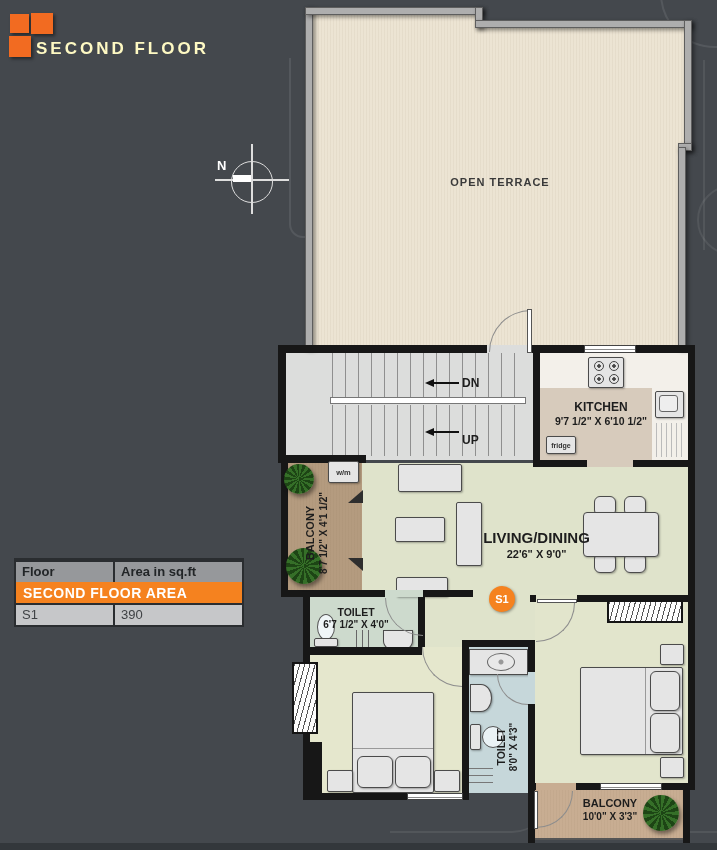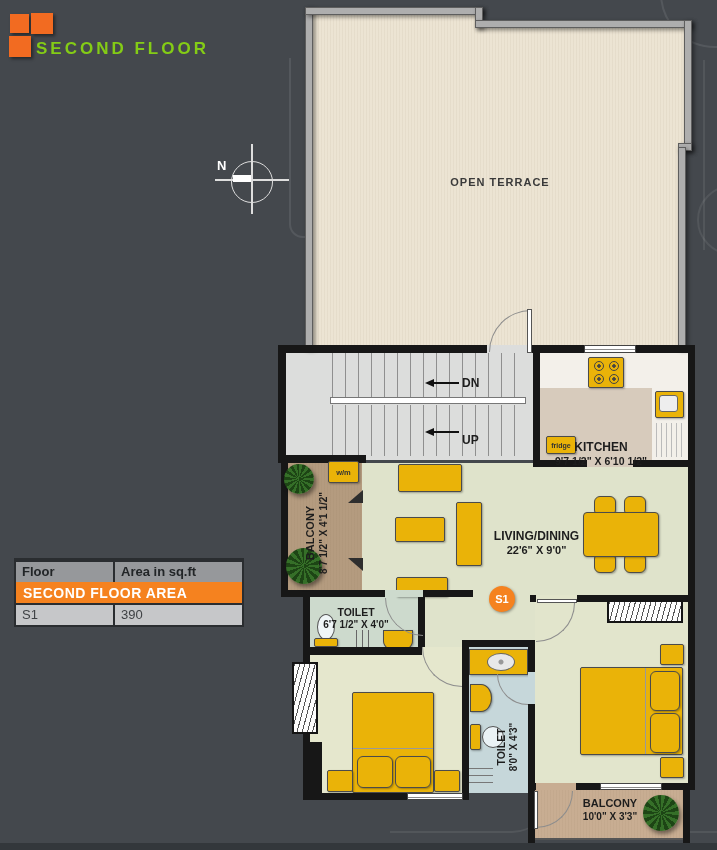--- a/index.html
+++ b/index.html
@@ -4,21 +4,21 @@
 <style>
   html,body{margin:0;padding:0;background:#2f3236;}
   #canvas{position:relative;width:717px;height:850px;overflow:hidden;background:#44484d;
           font-family:"Liberation Sans",sans-serif;}
   .abs{position:absolute;box-sizing:border-box;}
   
   .gwall{background:#aeaeae;border:1px solid #5e5e5e;box-shadow:2px 2px 4px rgba(0,0,0,.45);z-index:2;}
   
   .bwall{background:#171717;z-index:3;}
   .patch{z-index:4;}
-  .furn{background:#eab308;border:1px solid #4b4b4b;box-shadow:1px 1px 2px rgba(0,0,0,.3);border-radius:2px;z-index:2;}
+  .furn{background:#e5e5e5;border:1px solid #4b4b4b;box-shadow:1px 1px 2px rgba(0,0,0,.3);border-radius:2px;z-index:2;}
   .lbl{font-weight:bold;color:#1d1d1d;text-align:center;line-height:1.25;z-index:5;}
   .hatch{background-color:#fdfdfd;background-image:repeating-linear-gradient(105deg,#555 0 1px,transparent 1px 5px);border:2px solid #141414;z-index:4;}
   .arc{border:1.6px solid #8d8d8d;background:transparent;z-index:4;}
   .leaf{background:#fff;border:1px solid #555;z-index:4;}
   .plant{border-radius:50%;background:repeating-conic-gradient(#356f28 0 14deg,#1d4515 14deg 28deg);box-shadow:2px 3px 4px rgba(0,0,0,.45);z-index:4;}
   .faintline{z-index:0;}
   .white-window{background:linear-gradient(to bottom,#fff 0 3px,#8a8a8a 3px 4px,#fff 4px 100%);border:1px solid #444;z-index:4;}
   .steps{background-image:repeating-linear-gradient(90deg,#8f8f8f 0 1px,transparent 1px 13px);z-index:2;}
   .arrowline{height:2px;background:#111;z-index:5;}
   .arrowhead{width:0;height:0;border-top:4px solid transparent;border-bottom:4px solid transparent;border-right:9px solid #111;z-index:5;}
@@ -37,21 +37,21 @@
   <div class="abs faintline" style="left:703px;top:60px;width:0;height:190px;border-left:2px solid rgba(255,255,255,.08);"></div>
   <div class="abs faintline" style="left:660px;top:-62px;width:110px;height:110px;border:2px solid rgba(255,255,255,.09);border-radius:50%;"></div>
   <div class="abs faintline" style="left:697px;top:185px;width:70px;height:70px;border:2px solid rgba(255,255,255,.08);border-radius:50%;"></div>
   <div class="abs faintline" style="left:545px;top:831px;width:172px;height:0;border-top:2px solid rgba(255,255,255,.08);"></div>
   <div class="abs faintline" style="left:390px;top:795px;width:160px;height:38px;border-bottom:2px solid rgba(255,255,255,.08);border-bottom-right-radius:60px;"></div>
   <div class="abs" style="left:0;top:843px;width:717px;height:7px;background:#33373b;z-index:6;"></div>
 
   <div class="abs" style="left:10px;top:14px;width:19px;height:19px;background:#f26b21;box-shadow:2px 2px 3px rgba(0,0,0,.45);z-index:5;"></div>
   <div class="abs" style="left:31px;top:13px;width:22px;height:21px;background:#f26b21;box-shadow:2px 2px 3px rgba(0,0,0,.45);z-index:5;"></div>
   <div class="abs" style="left:9px;top:36px;width:22px;height:21px;background:#f26b21;box-shadow:2px 2px 3px rgba(0,0,0,.45);z-index:5;"></div>
-  <div class="abs" style="left:36px;top:39px;font-weight:bold;font-size:17px;letter-spacing:3px;color:#84cc16;z-index:5;">SECOND FLOOR</div>
+  <div class="abs" style="left:36px;top:39px;font-weight:bold;font-size:17px;letter-spacing:3px;color:#fef9c3;z-index:5;">SECOND FLOOR</div>
 
   <div class="abs" style="left:205px;top:140px;width:90px;height:80px;z-index:5;">
     <div class="abs" style="left:26px;top:21px;width:42px;height:42px;border:1.5px solid #dedede;border-radius:50%;"></div>
     <div class="abs" style="left:46px;top:4px;width:1.5px;height:70px;background:#dedede;"></div>
     <div class="abs" style="left:10px;top:39px;width:74px;height:1.5px;background:#dedede;"></div>
     <div class="abs" style="left:28px;top:35px;width:18px;height:7px;background:#ffffff;"></div>
     <div class="abs" style="left:12px;top:18px;font-weight:bold;font-size:13px;color:#ffffff;">N</div>
   </div>
 
   <div class="abs floor terrace-tex" style="left:312px;top:24px;width:372px;height:322px;background-color:#ece4d3;"></div>
@@ -129,21 +129,21 @@
     <span class="burner"></span>
       <span class="burner"></span>
   </div>
   <div class="abs furn" style="left:655px;top:391px;width:29px;height:27px;"></div>
   <div class="abs" style="left:659px;top:395px;width:19px;height:17px;border:1px solid #666;border-radius:3px;background:#eee;z-index:3;"></div>
   <div class="abs" style="left:656px;top:423px;width:28px;height:34px;background-image:repeating-linear-gradient(90deg,#bbb 0 1px,transparent 1px 5px);z-index:2;"></div>
   <div class="abs furn" style="left:546px;top:436px;width:30px;height:18px;display:flex;align-items:center;justify-content:center;">
     <span style="font-size:7px;font-weight:bold;color:#333;">fridge</span>
   </div>
   <div class="abs lbl" style="left:521px;top:400px;width:160px;">
-    <div style="font-size:12px;margin-top:40px;">KITCHEN</div>
+    <div style="font-size:12px;">KITCHEN</div>
     <div style="font-size:10.5px;">9'7 1/2" X 6'10 1/2"</div>
   </div>
 
   <div class="abs plant" style="left:284px;top:464px;width:30px;height:30px;"></div>
   <div class="abs plant" style="left:286px;top:548px;width:36px;height:36px;"></div>
   <div class="abs furn" style="left:328px;top:461px;width:31px;height:22px;display:flex;align-items:center;justify-content:center;z-index:4;">
     <span style="font-size:7.5px;font-weight:bold;color:#333;">w/m</span>
   </div>
   <div class="abs" style="left:348px;top:490px;width:0;height:0;border-top:13px solid transparent;border-right:15px solid #2e2e2e;z-index:3;"></div>
   <div class="abs" style="left:348px;top:558px;width:0;height:0;border-bottom:13px solid transparent;border-right:15px solid #2e2e2e;z-index:3;"></div>
@@ -155,21 +155,21 @@
   <div class="abs furn" style="left:398px;top:464px;width:64px;height:28px;"></div>
   <div class="abs furn" style="left:456px;top:502px;width:26px;height:64px;"></div>
   <div class="abs furn" style="left:395px;top:517px;width:50px;height:25px;"></div>
   <div class="abs furn" style="left:396px;top:577px;width:52px;height:20px;"></div>
   <div class="abs furn" style="left:594px;top:496px;width:22px;height:20px;border-radius:6px;"></div>
   <div class="abs furn" style="left:624px;top:496px;width:22px;height:20px;border-radius:6px;"></div>
   <div class="abs furn" style="left:594px;top:553px;width:22px;height:20px;border-radius:6px;"></div>
   <div class="abs furn" style="left:624px;top:553px;width:22px;height:20px;border-radius:6px;"></div>
   <div class="abs furn" style="left:583px;top:512px;width:76px;height:45px;border-radius:4px;z-index:3;"></div>
   <div class="abs lbl" style="left:444px;top:529px;width:185px;">
-    <div style="font-size:12px;">LIVING/DINING</div>
+    <div style="font-size:15px;">LIVING/DINING</div>
     <div style="font-size:11px;">22'6" X 9'0"</div>
   </div>
   <div class="abs" style="left:489px;top:586px;width:26px;height:26px;border-radius:50%;background:#f5821f;box-shadow:1px 1px 3px rgba(0,0,0,.4);display:flex;align-items:center;justify-content:center;z-index:6;">
     <span style="font-size:11px;font-weight:bold;color:#fff;">S1</span>
   </div>
 
   <div class="abs" style="left:317px;top:614px;width:18px;height:26px;background:#f0f6f8;border:1px solid #555;border-radius:50%;z-index:2;"></div>
   <div class="abs furn" style="left:314px;top:638px;width:24px;height:9px;"></div>
   <div class="abs furn" style="left:383px;top:630px;width:30px;height:22px;border-radius:0 0 50% 50%;"></div>
   <div class="abs" style="left:356px;top:630px;width:14px;height:20px;background-image:repeating-linear-gradient(90deg,#666 0 1.5px,transparent 1.5px 6px);z-index:2;"></div>

